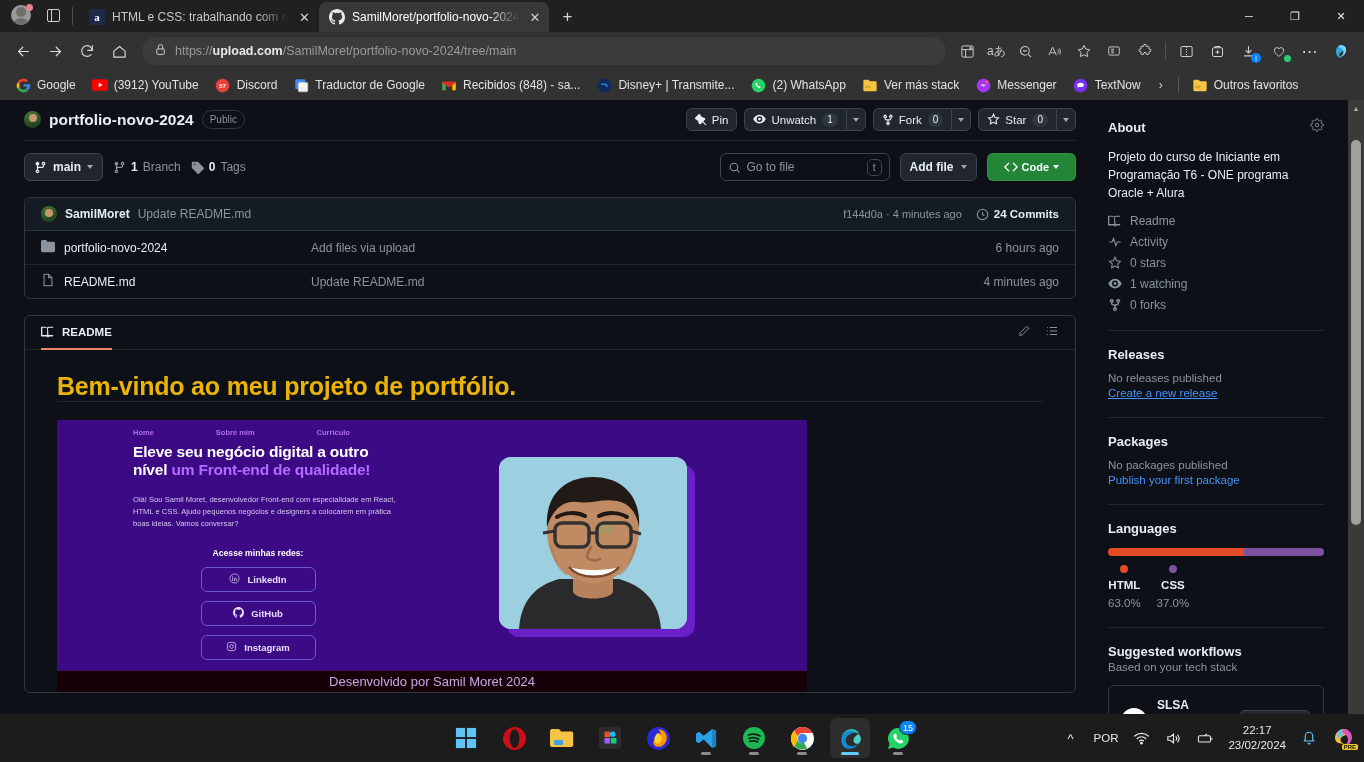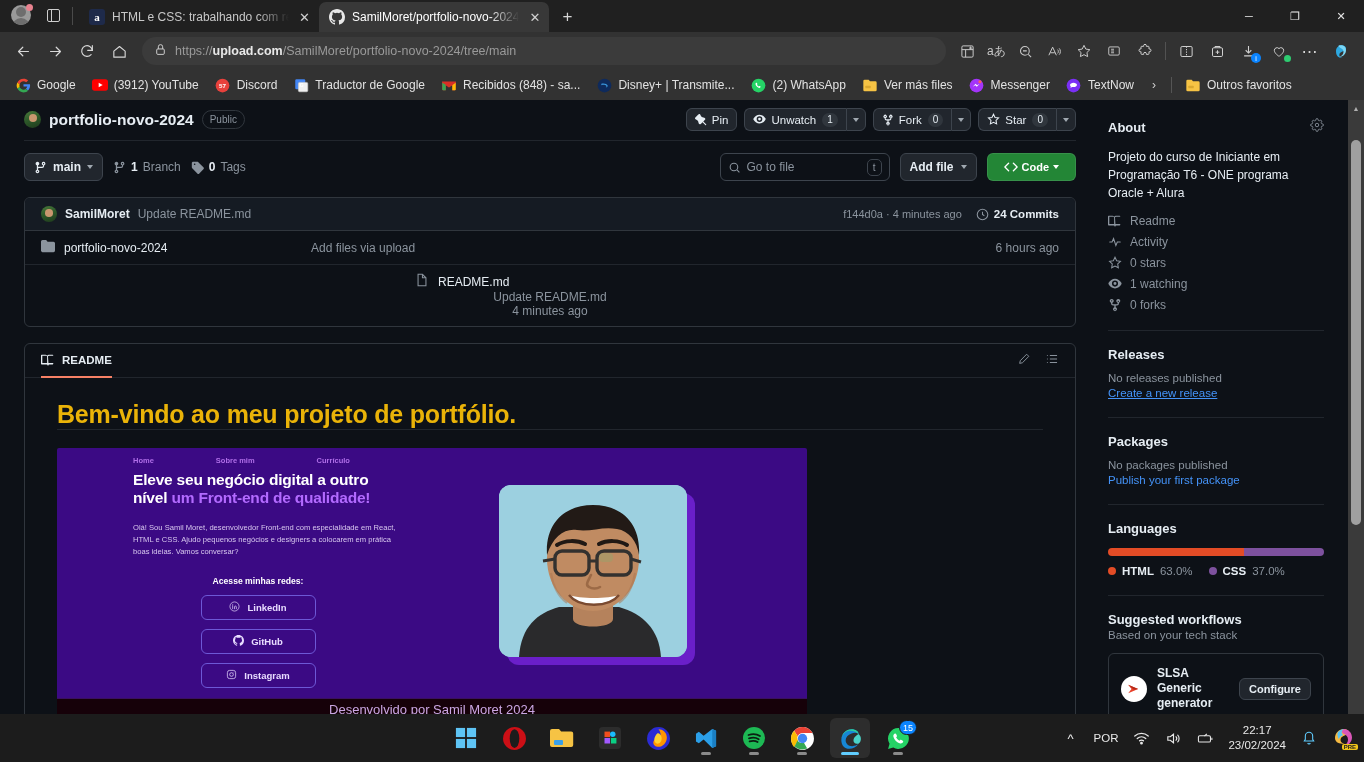--- a/index.html
+++ b/index.html
@@ -205,21 +205,21 @@
   .commit-author { font-size:12px; font-weight:600; color:#e6edf3; }
   .commit-msg { font-size:12px; color:#8b949e; }
   .commit-right { margin-left:auto; display:flex; align-items:center; gap:14px; }
   .commit-sha { font-size:11px; color:#8b949e; }
   .commits-count { display:flex;align-items:center;gap:5px;font-size:11.5px;color:#e6edf3;font-weight:600;}
 
   .file-row {
     padding: 8px 16px; display:flex; align-items:center; font-size:12px;
     border-bottom:1px solid #21262d;
   }
-  .file-row:last-child { border-bottom: none; flex-direction: column; }
+  .file-row:last-child { border-bottom: none; }
   .file-row .fname { width: 270px; display:flex; align-items:center; gap:9px; color:#e6edf3; }
   .file-row .fmsg { flex:1; color:#8b949e; }
   .file-row .ftime { color:#8b949e; white-space:nowrap; }
 
   .readme-box {
     margin: 16px 24px 0 24px; border:1px solid #30363d; border-radius:6px; overflow:hidden;
     background:#0d1117;
   }
   .readme-head {
     padding: 8px 16px 0 16px; display:flex; align-items:center; border-bottom:1px solid #21262d;
@@ -277,21 +277,21 @@
   .about-text { margin-top: 12px; font-size: 12px; color:#e6edf3; line-height: 1.5; }
   .side-list { margin-top: 12px; display:flex; flex-direction:column; gap: 7px; }
   .side-item { display:flex; align-items:center; gap: 8px; font-size: 12px; color:#8b949e; }
   .side-item .lk { color:#8b949e; }
   .side-hr { height:1px; background:#21262d; margin: 18px 0 0 0; }
   .side-sec { margin-top: 16px; }
   .side-sub { margin-top: 10px; font-size: 11.5px; color:#8b949e; }
   .side-link { font-size: 11.5px; color:#4493f8; display:block; margin-top:3px; }
   .lang-bar { margin-top: 12px; height: 8px; border-radius:4px; overflow:hidden; display:flex; }
   .lang-list { margin-top: 9px; display:flex; gap: 16px; align-items:center; }
-  .lang-item { display:flex; align-items:center; gap:6px; font-size: 11.5px; }
+  .lang-item { display:flex; align-items:center; gap:6px; font-size: 11.5px; flex-direction: column; }
   .lang-dot { width:8px;height:8px;border-radius:50%; }
   .lang-name { font-weight:600; color:#e6edf3; }
   .lang-pct { color:#8b949e; }
   .wf-card {
     margin-top: 12px; border:1px solid #30363d; border-radius:6px; padding: 12px 12px;
     display:flex; align-items:center; gap: 10px;
   }
   .wf-logo {
     width: 26px;height:26px;border-radius:50%;background:#fff;flex:0 0 26px;
     display:flex;align-items:center;justify-content:center;
@@ -568,21 +568,21 @@
       </span>
       <span>(2) WhatsApp</span>
     </div>
     <div class="bm">
       <span class="bmico">
         <svg width="16" height="14" viewBox="0 0 24 20">
             <path d="M2 4a2 2 0 012-2h6l2 2.5h8a2 2 0 012 2v11a2 2 0 01-2 2H4a2 2 0 01-2-2z" fill="#f6c344"></path>
             <rect x="5" y="11" width="8" height="4" rx="1" fill="#d9a72f"></rect>
           </svg>
       </span>
-      <span>Ver más files</span>
+      <span>Ver más stack</span>
     </div>
     <div class="bm">
       <span class="bmico">
         <svg width="15" height="15" viewBox="0 0 24 24">
             <circle cx="12" cy="12" r="11" fill="#a334fa"></circle>
             <path d="M6 14l4.5-5 2.5 2.5L17 9l-4.5 5-2.5-2.5z" fill="#fff"></path>
             <circle cx="17.5" cy="6" r="2.5" fill="#ff5b5b"></circle>
           </svg>
       </span>
       <span>Messenger</span>

